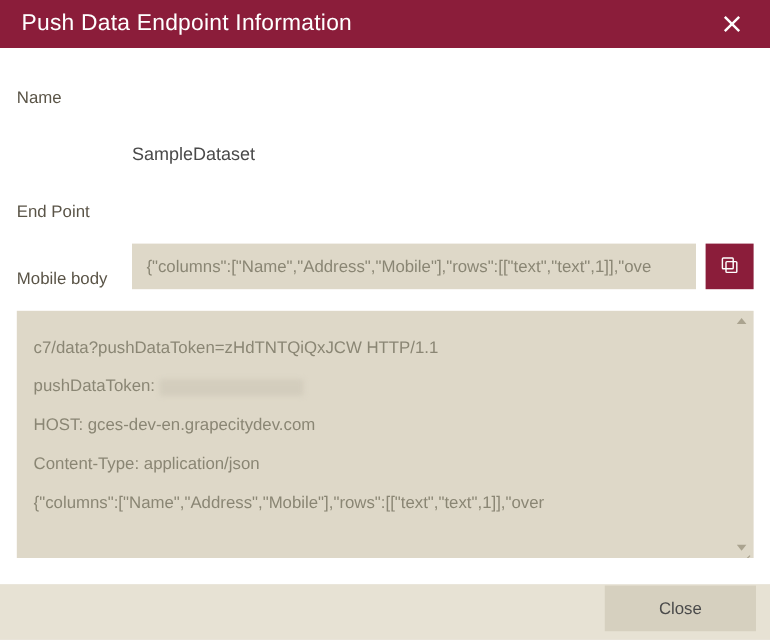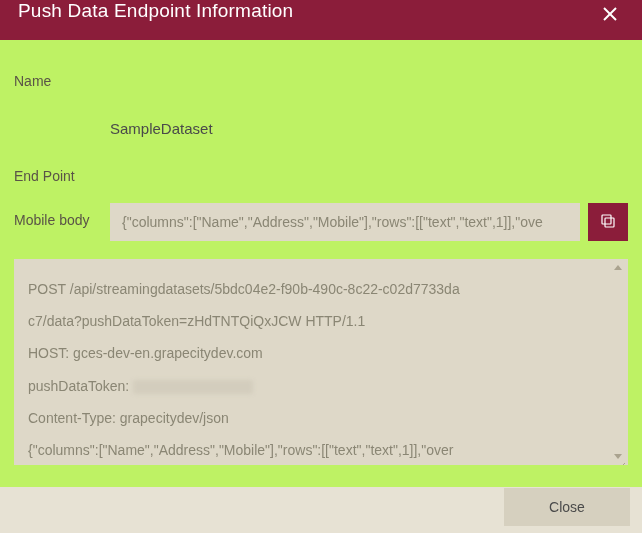--- a/index.html
+++ b/index.html
@@ -3,42 +3,42 @@
 <meta charset="utf-8">
 <style>
   * { box-sizing: border-box; margin: 0; padding: 0; }
   html, body { width: 642px; height: 533px; font-family: "Segoe UI", Arial, sans-serif; background: #e7e2d4; overflow: hidden; }
   .dialog { width: 642px; height: 533px; display: flex; flex-direction: column; }
   .titlebar {
     background: #8b1d3a;
     color: #fff;
     height: 56px;
     display: flex;
-    align-items: flex-start;
+    align-items: center;
     justify-content: space-between;
     padding: 0 18px;
   }
   .titlebar h1 { font-size: 19px; font-weight: 400; letter-spacing: 0.2px; }
   .close-x {
     width: 28px; height: 28px;
     display: flex; align-items: center; justify-content: center;
     cursor: pointer;
   }
   .close-x svg { stroke: #fff; }
   .body {
     flex: 1;
-    background: #bef264;
+    background: #ffffff;
     padding: 24px 14px 0 14px;
   }
   .row {
     display: flex;
     align-items: flex-start;
     margin-bottom: 22px;
   }
-  .row.tight { margin-bottom: 18px; }
+  .row.tight { margin-bottom: 18px; align-items: flex-end; }
   .label {
     width: 96px;
     flex-shrink: 0;
     font-size: 14px;
     color: #5a5447;
     padding-top: 8px;
     line-height: 1.3;
   }
   .value-plain {
     font-size: 15px;
@@ -168,25 +168,24 @@
                 <rect x="8" y="8" width="12" height="12" rx="1"></rect>
                 <rect x="4" y="4" width="12" height="12" rx="1"></rect>
               </svg>
           </span>
         </button>
       </div>
     </div>
 
     <div class="row">
       <div class="info-box">
-        <div class="line">POST /api/streamingdatasets/5bdc04e2-f90b-490c-8c22-c02d7733da</div>
         <div class="line">c7/data?pushDataToken=zHdTNTQiQxJCW HTTP/1.1</div>
+        <div class="line"><span>pushDataToken: </span><span class="blur"></span></div>
         <div class="line">HOST: gces-dev-en.grapecitydev.com</div>
-        <div class="line"><span>pushDataToken: </span><span class="blur"></span></div>
-        <div class="line">Content-Type: grapecitydev/json</div>
+        <div class="line">Content-Type: application/json</div>
         <div class="line">{"columns":["Name","Address","Mobile"],"rows":[["text","text",1]],"over</div>
         <div class="scroll-affordance">
           <div class="scroll-arrow up"></div>
           <div class="scroll-arrow down"></div>
         </div>
         <div class="resize-grip">
           <svg width="12" height="12" viewBox="0 0 12 12">
               <line x1="3" y1="11" x2="11" y2="3"></line>
               <line x1="7" y1="11" x2="11" y2="7"></line>
             </svg>

